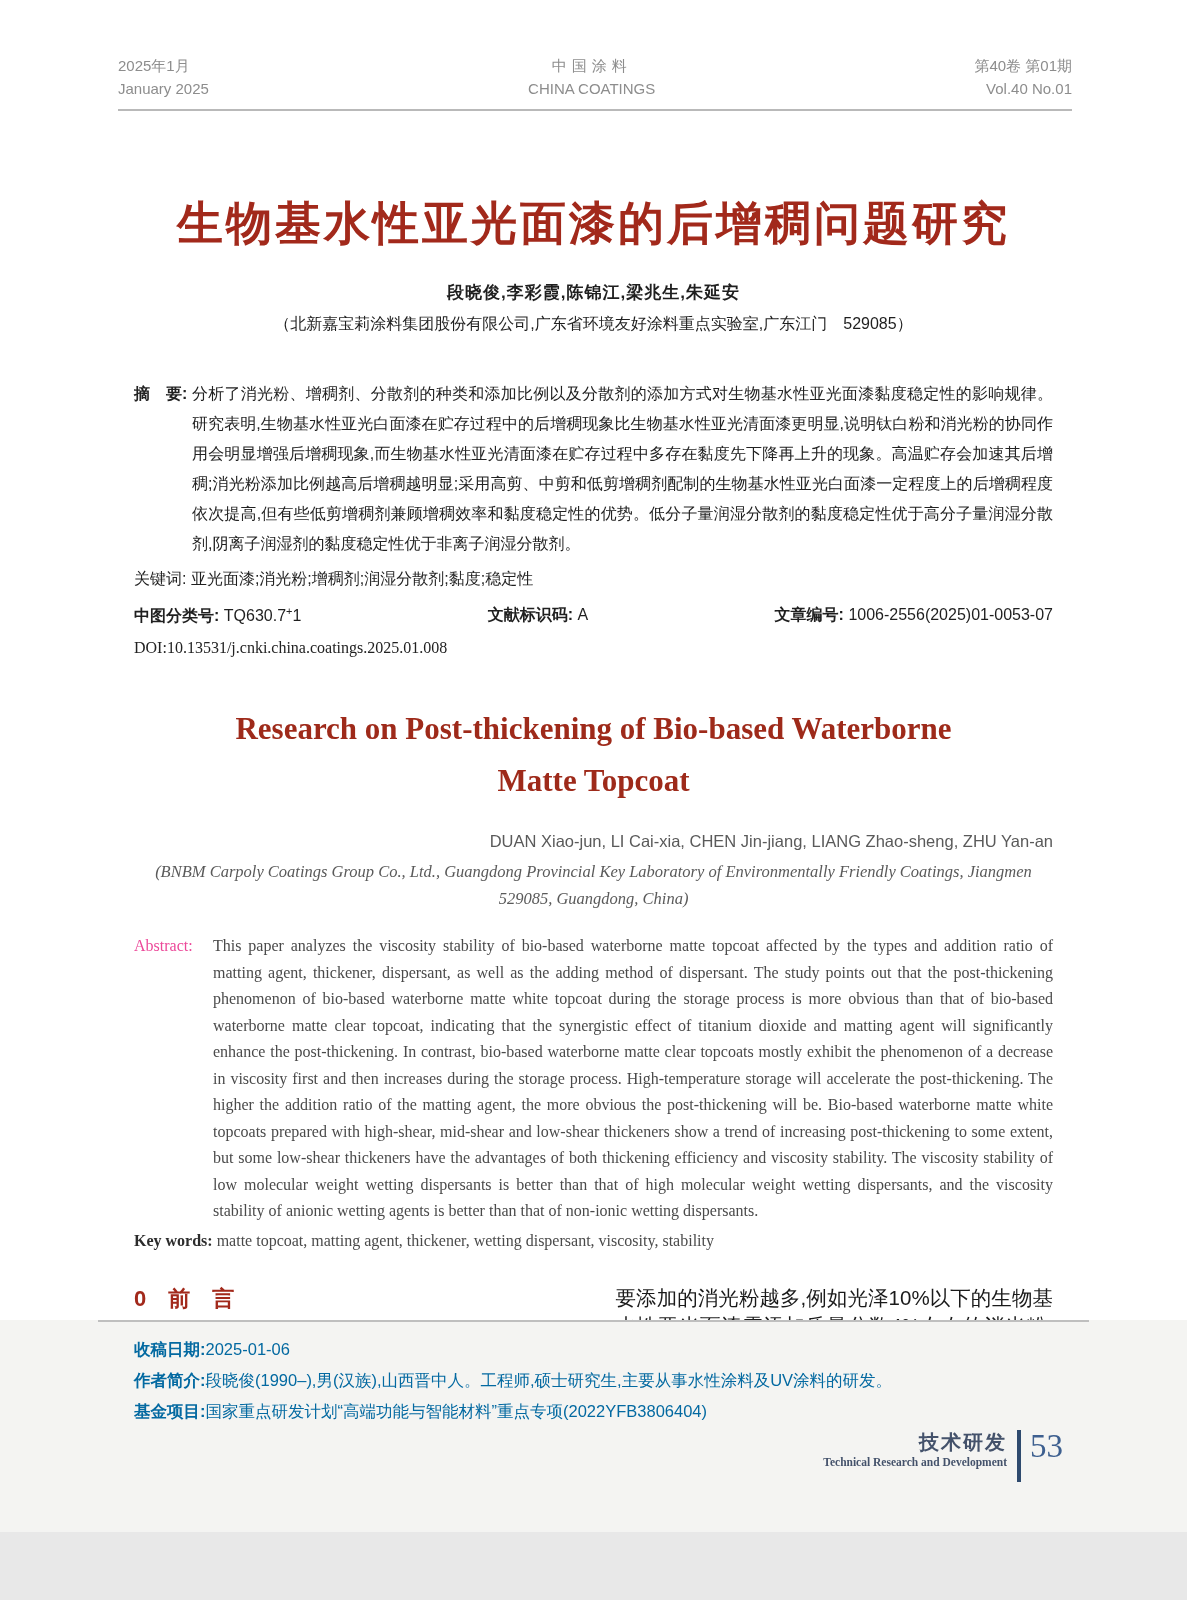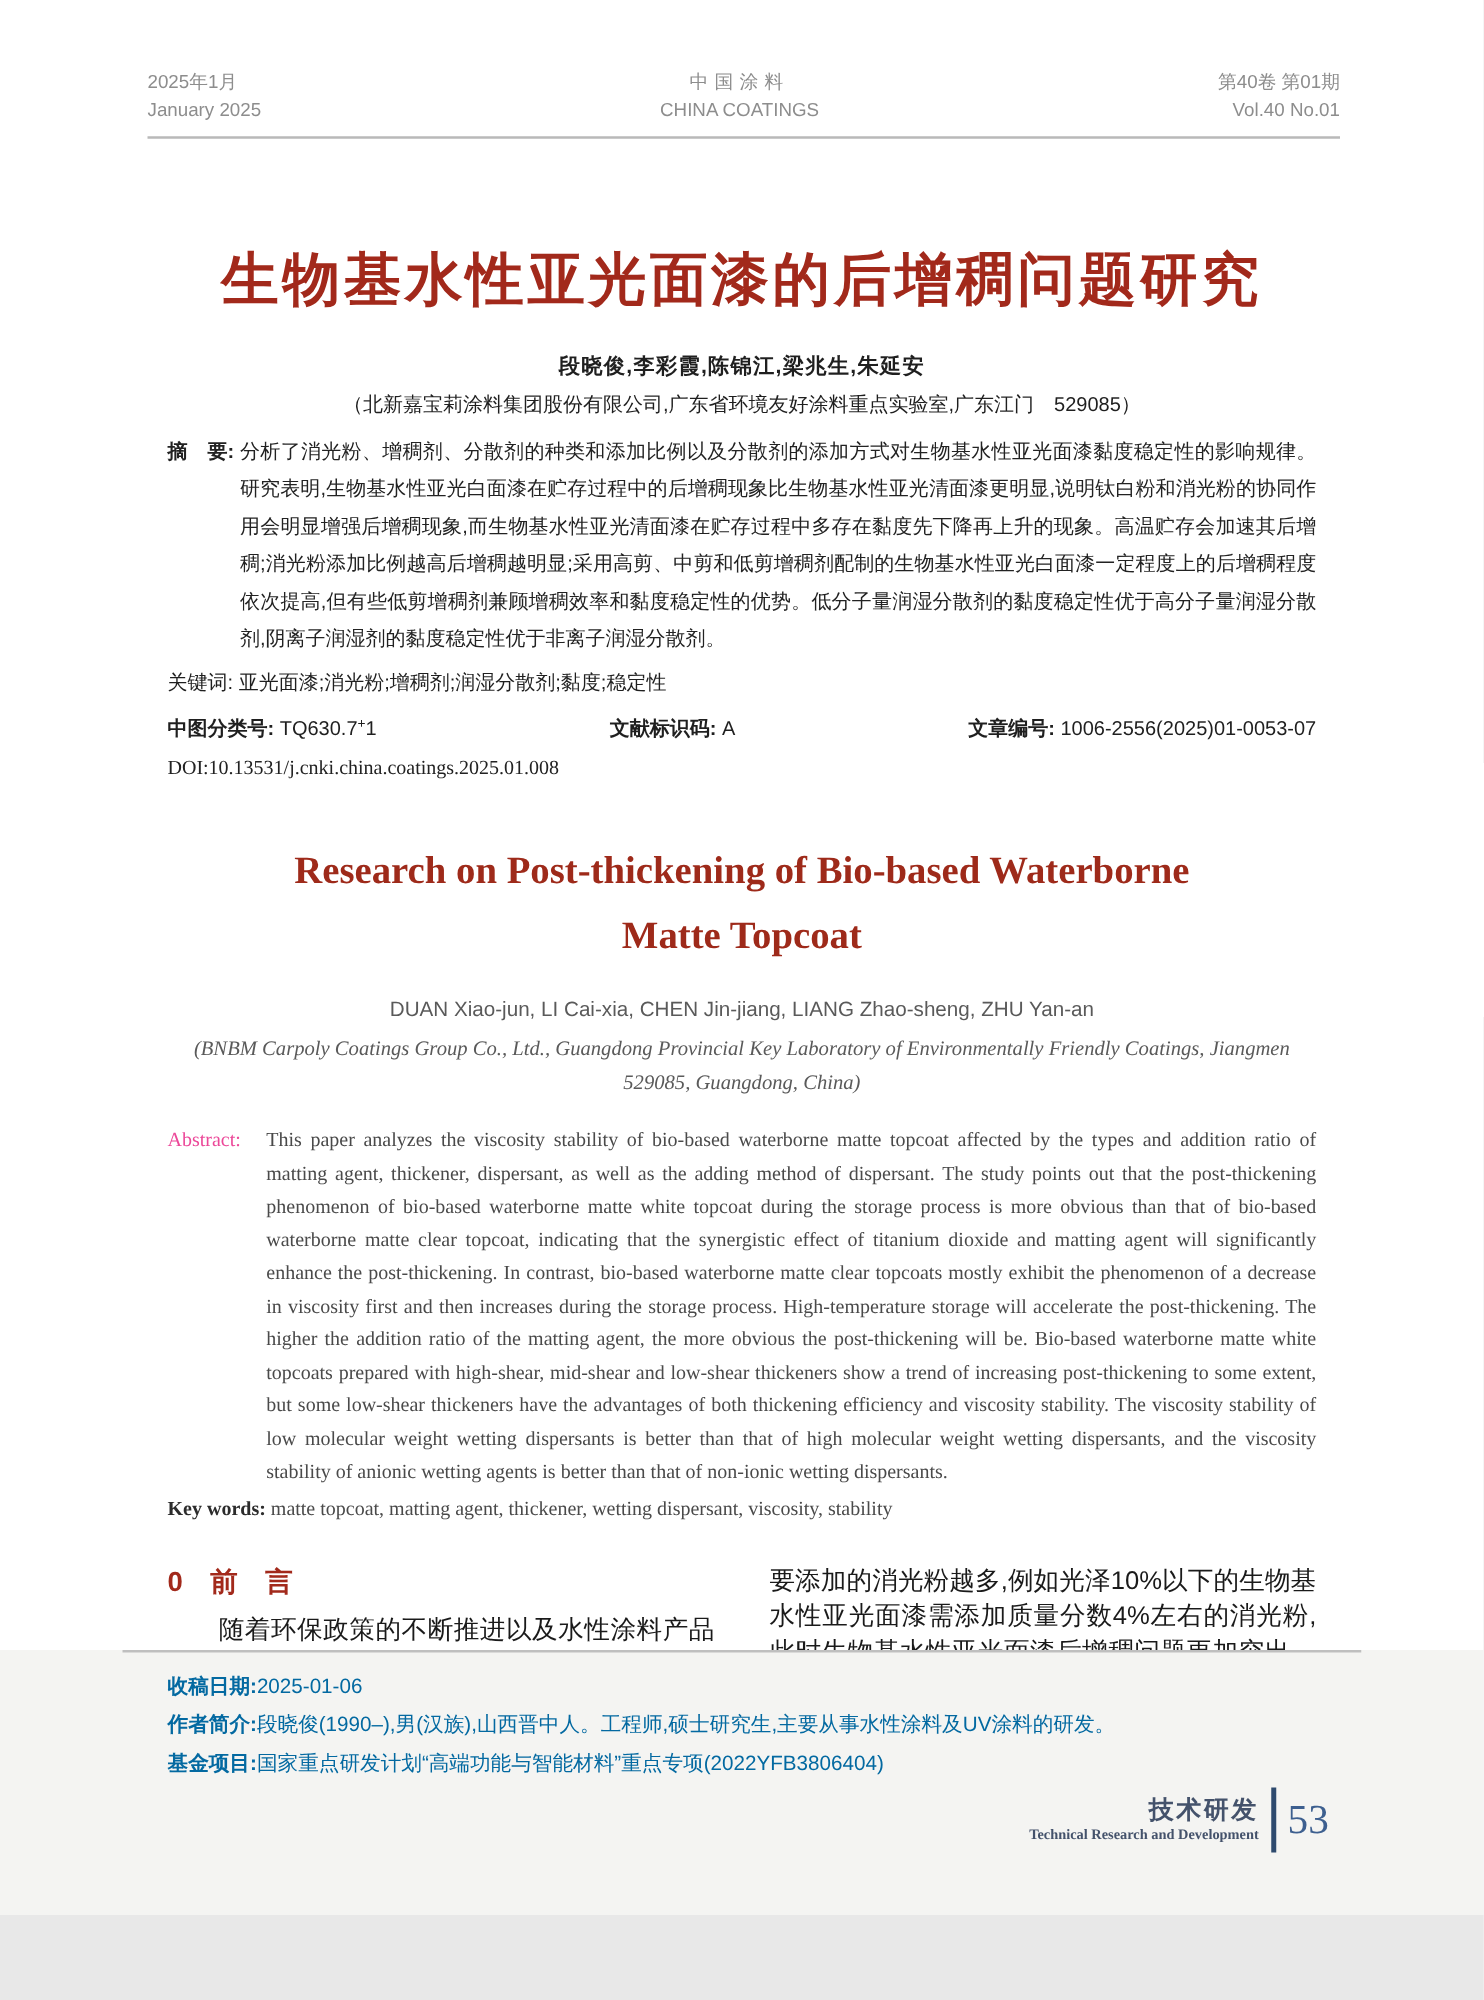--- a/index.html
+++ b/index.html
@@ -23,39 +23,39 @@
   .content { padding:0 134px; }
   .title-cn {
     margin-top:84px; text-align:center; color:#a2291b;
     font-size:46px; font-weight:bold; letter-spacing:3px; line-height:56px;
   }
   .authors-cn { margin-top:30px; text-align:center; font-size:17px; font-weight:bold; letter-spacing:1px; }
   .affil-cn { margin-top:10px; text-align:center; font-size:16px; }
 
   
   .abs-cn {
-    position:relative; margin-top:12px; padding-left:58px;
+    position:relative; margin-top:44px; padding-left:58px;
     font-size:16px; line-height:30px; text-align:justify; color:#222;
   }
   .abs-cn .lbl { position:absolute; left:0; top:0; font-weight:bold; }
   .kw-cn { margin-top:5px; font-size:16px; line-height:30px; }
   .kw-cn .lbl { font-weight:normal; }
 
   .class-line { display:flex; justify-content:space-between; margin-top:11px; font-size:16px; }
   .class-line .lbl { font-weight:bold; }
   .class-line sup { font-size:11px; }
   .doi-line { margin-top:12px; font-family:"Liberation Serif","DejaVu Serif",serif; font-size:16px; color:#222; }
 
   
   .title-en {
     margin-top:46px; text-align:center; color:#9e2a1a;
     font-family:"Liberation Serif","DejaVu Serif",serif;
     font-size:31px; font-weight:bold; line-height:52px;
   }
-  .authors-en { margin-top:25px; text-align:center; font-size:16.5px; color:#5a5a5a; }
+  .authors-en { margin-top:25px; text-align:right; font-size:16.5px; color:#5a5a5a; }
   .affil-en {
     margin-top:7px; text-align:center; font-style:italic; color:#5a5a5a;
     font-family:"Liberation Serif","DejaVu Serif",serif; font-size:16.5px; line-height:27px;
     max-width:900px; margin-left:auto; margin-right:auto;
   }
   .abs-en {
     position:relative; margin-top:21px; padding-left:79px;
     font-family:"Liberation Serif","DejaVu Serif",serif;
     font-size:16px; line-height:26.5px; text-align:justify; color:#4a4a4a;
   }
@@ -74,21 +74,21 @@
   .col p.indent { text-indent:2em; }
 
   
   .bottom-strip {
     position:absolute; left:0; right:0; bottom:0; height:212px;
     background:#f4f4f2;
   }
   .bottom-strip .rule { border-top:2px solid #bfbfbf; margin:0 98px; }
   .footnotes { padding:12px 134px 0 134px; font-size:16.5px; line-height:31px; color:#0369a1; }
   .footnotes .lbl { font-weight:bold; }
-  .page-footer { position:absolute; right:124px; bottom:50px; display:flex; align-items:center; }
+  .page-footer { position:absolute; right:124px; bottom:50px; display:flex; }
   .pf-text { text-align:right; color:#44526b; }
   .pf-cn { font-size:20px; font-weight:bold; letter-spacing:2px; line-height:24px; }
   .pf-en { font-family:"Liberation Serif","DejaVu Serif",serif; font-size:11.5px; font-weight:bold; line-height:16px; }
   .pf-bar { width:4px; height:52px; background:#2e4a6e; margin:0 9px 0 10px; }
   .pf-num { font-family:"Liberation Serif","DejaVu Serif",serif; font-size:33px; color:#3d5f8f; line-height:33px; }
 </style>
 </head>
 <body>
 
 <div class="page">

